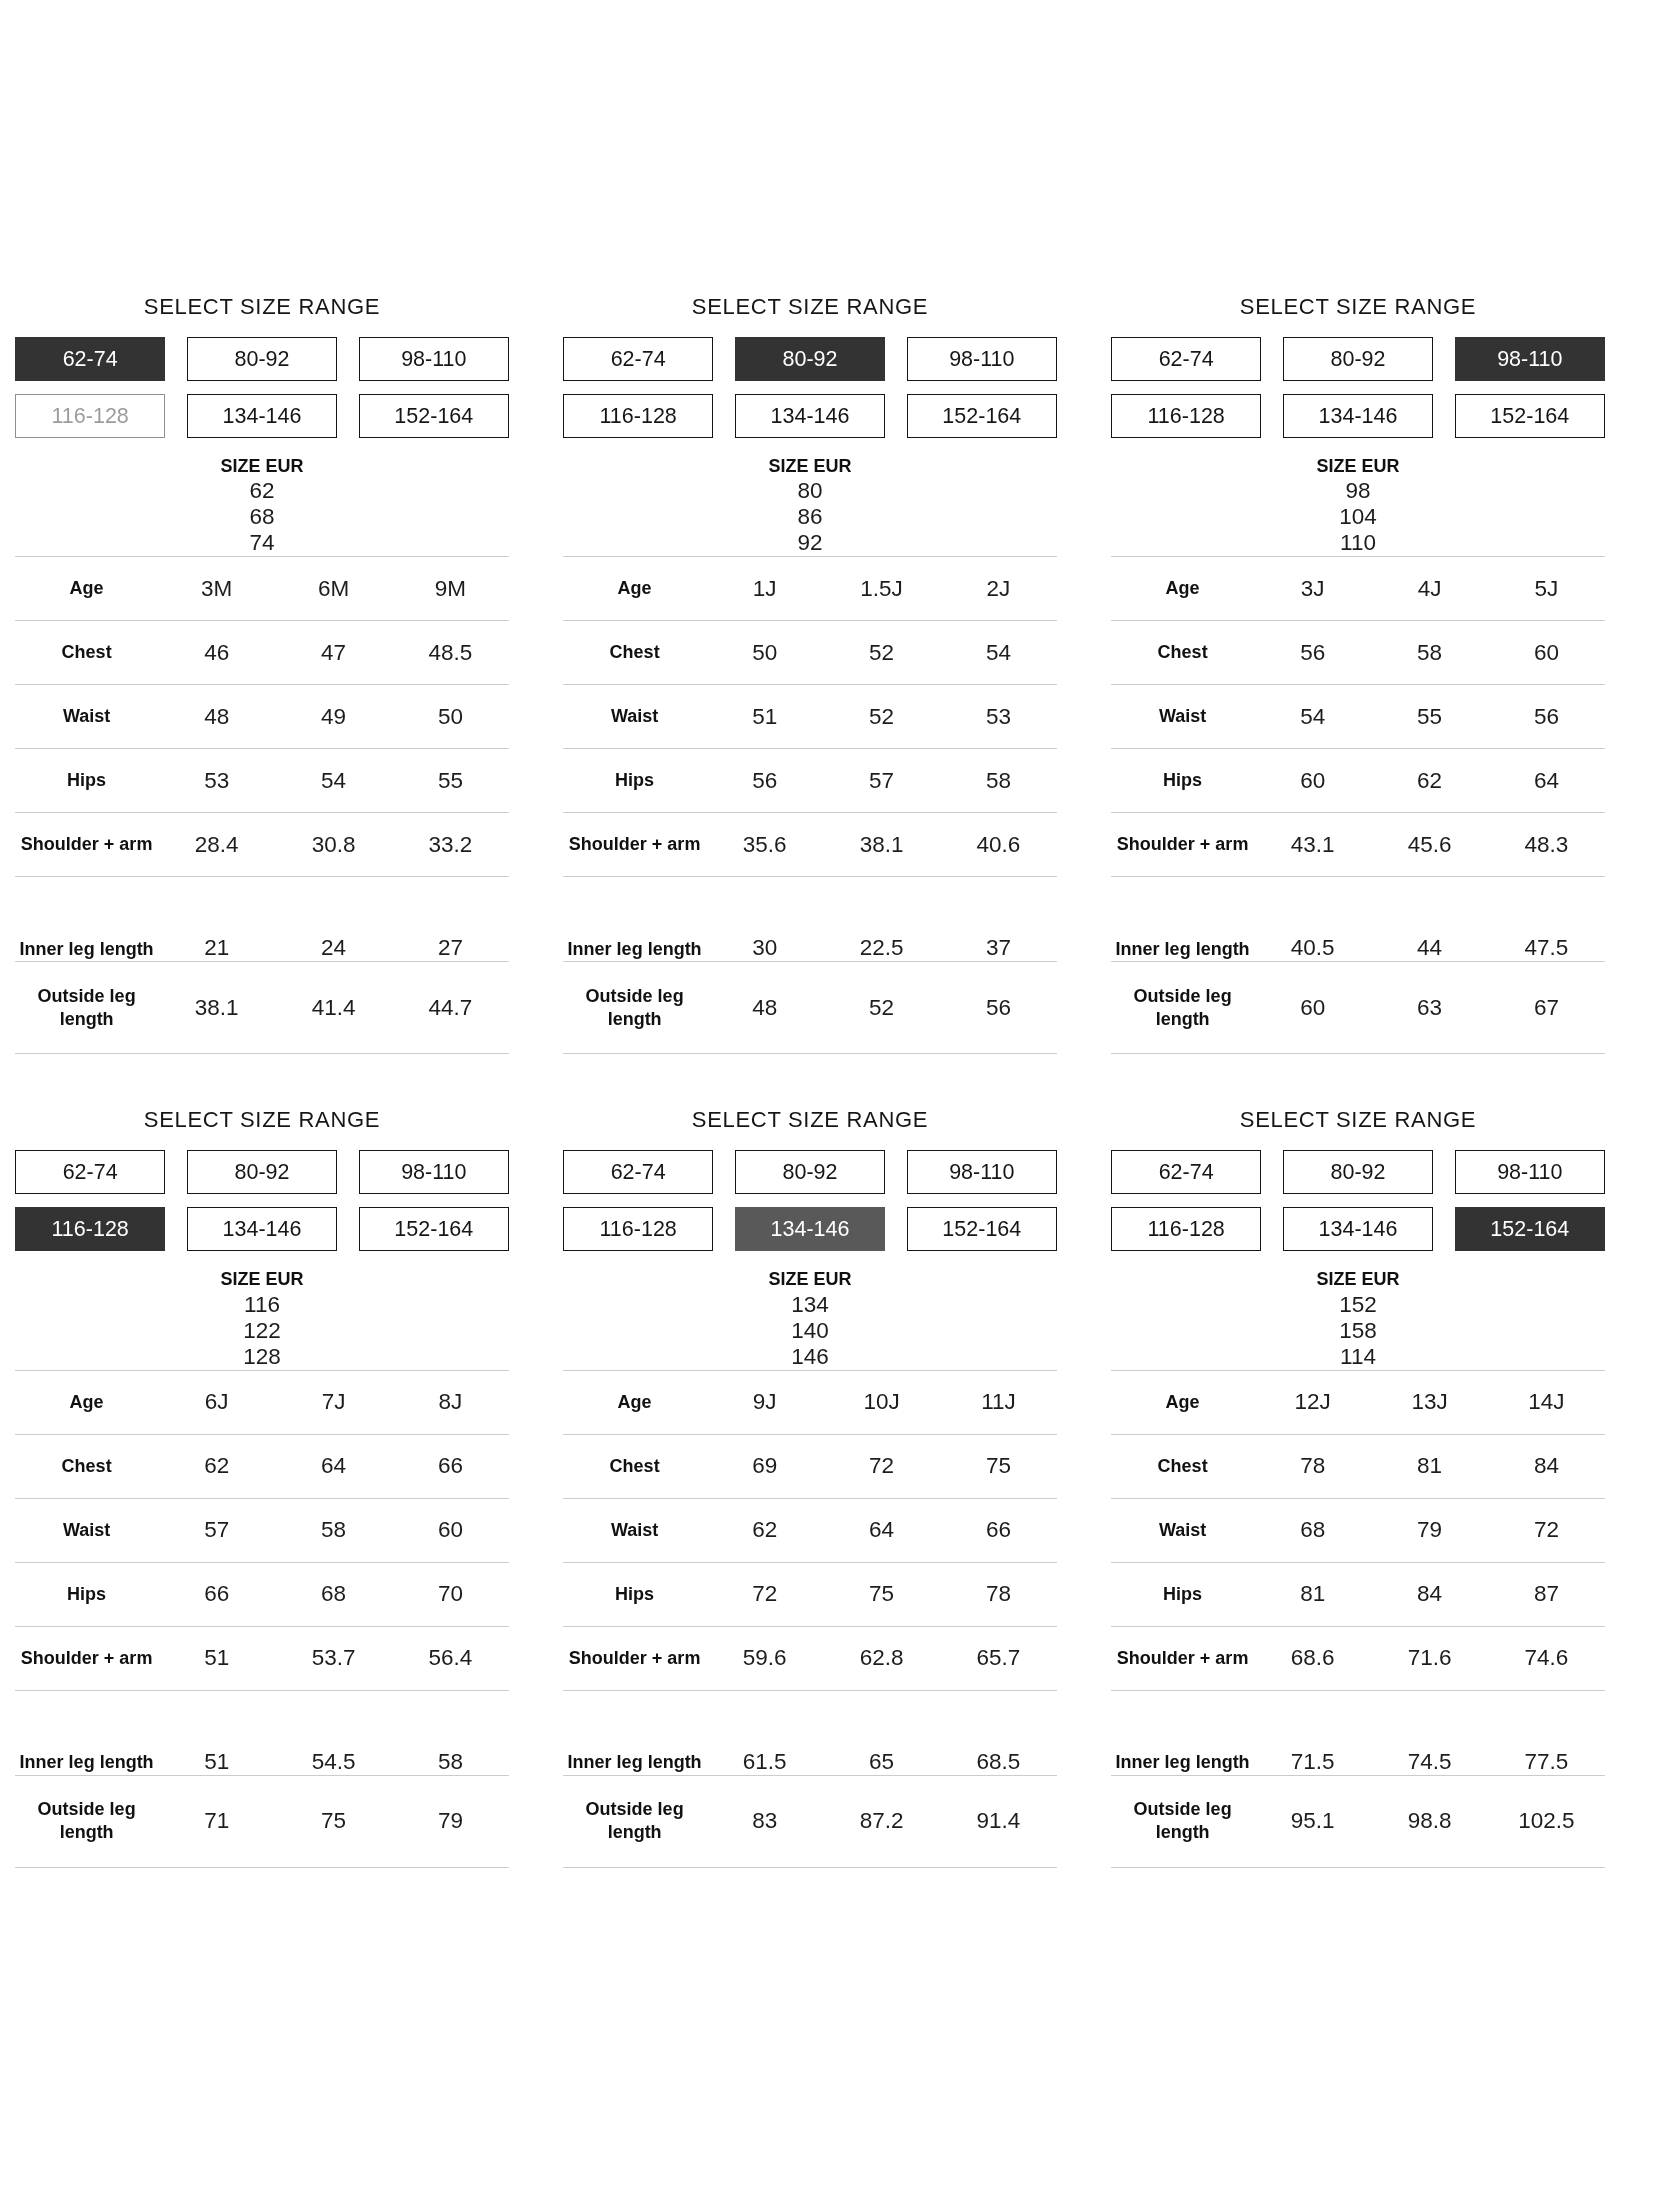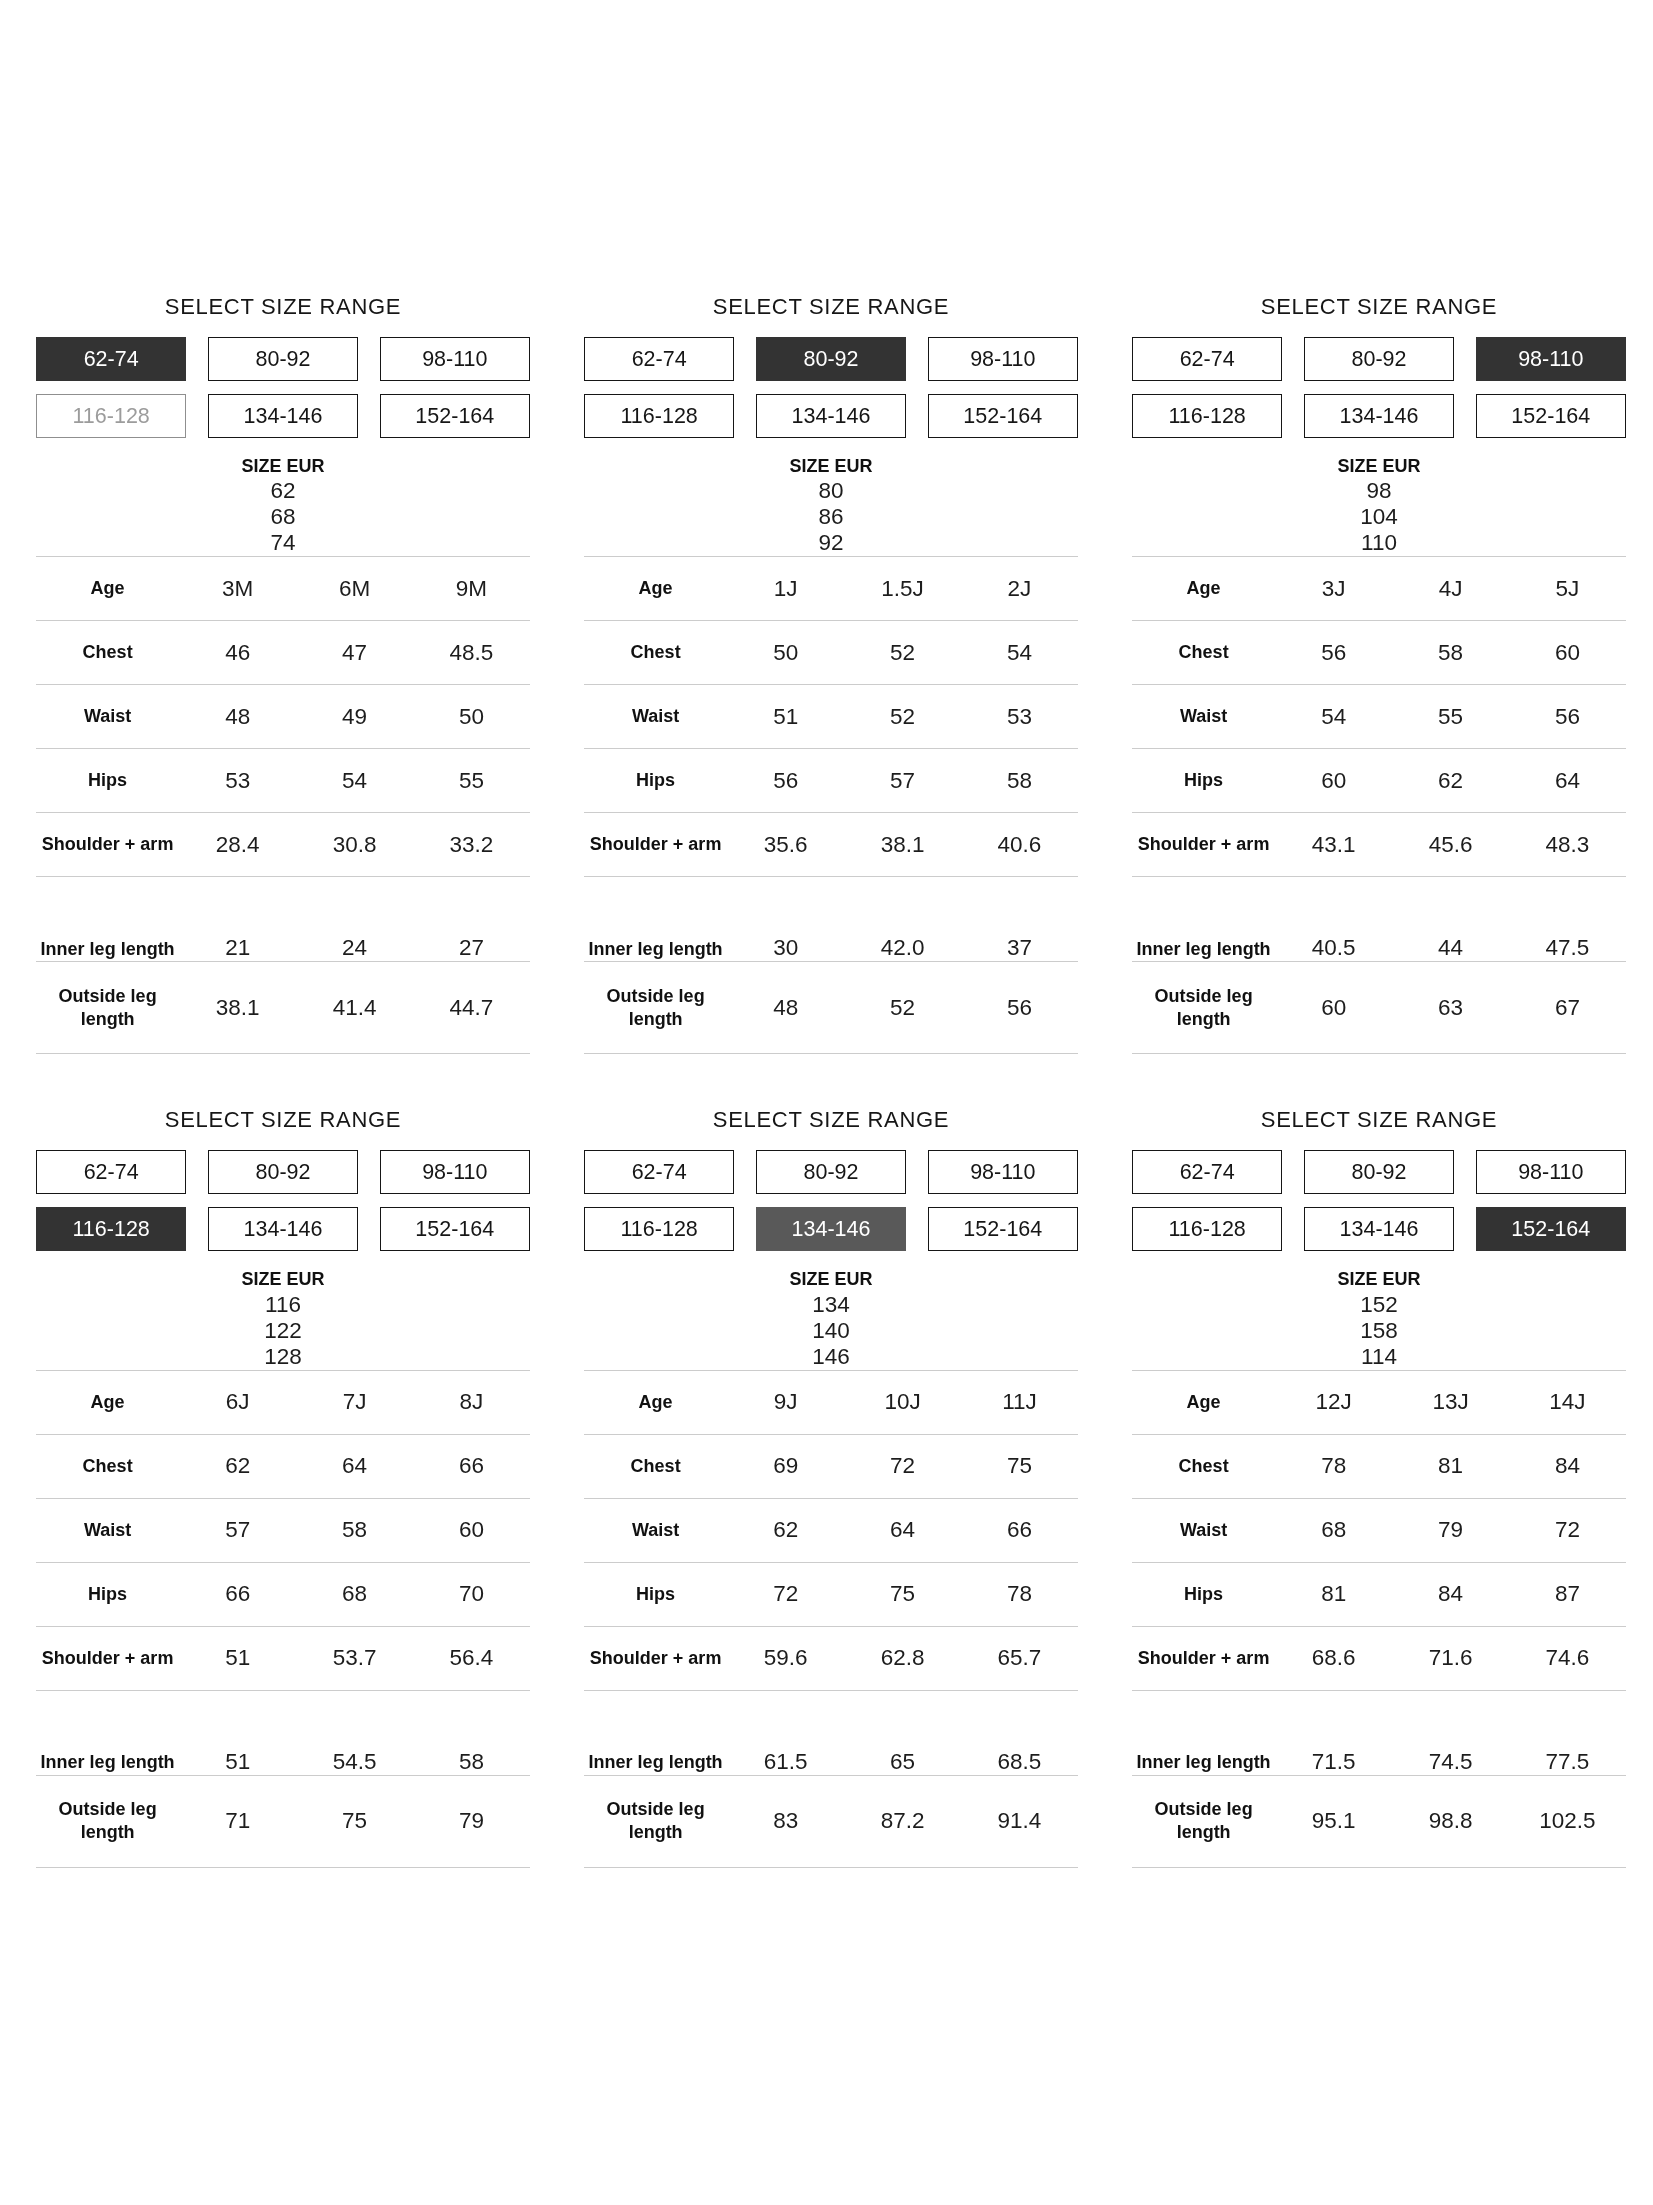--- a/index.html
+++ b/index.html
@@ -5,21 +5,21 @@
   html, body { margin: 0; padding: 0; }
   body {
     width: 1654px; height: 2205px;
     background: #ffffff;
     font-family: "Liberation Sans", "DejaVu Sans", sans-serif;
     color: #161616;
     position: relative;
   }
   .panels-grid {
     position: absolute;
-    top: 294px; left: 36px;
+    top: 294px; left: 15px;
     display: grid;
     grid-template-columns: repeat(3, 494px);
     column-gap: 54px;
     row-gap: 53px;
   }
   .panel { width: 494px; }
   .panel-title {
     margin: 0 0 17px 0;
     font-size: 22px;
     font-weight: 400;
@@ -199,21 +199,21 @@
       </div>
       <div class="meas-row r5">
         <div class="meas-label">Shoulder + arm</div>
         <div class="meas-value">35.6</div>
         <div class="meas-value">38.1</div>
         <div class="meas-value">40.6</div>
       </div>
       <div class="meas-row r6">
         <div class="meas-label">Inner leg length</div>
         <div class="meas-value">30</div>
-        <div class="meas-value">42.0</div>
+        <div class="meas-value">22.5</div>
         <div class="meas-value">37</div>
       </div>
       <div class="meas-row r7">
         <div class="meas-label">Outside leg length</div>
         <div class="meas-value">48</div>
         <div class="meas-value">52</div>
         <div class="meas-value">56</div>
       </div>
     </div>
   </section>

